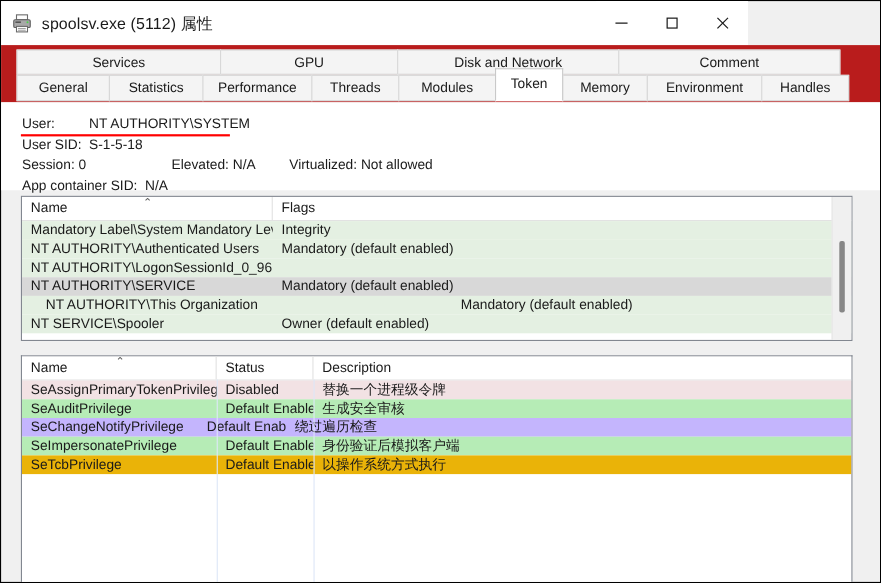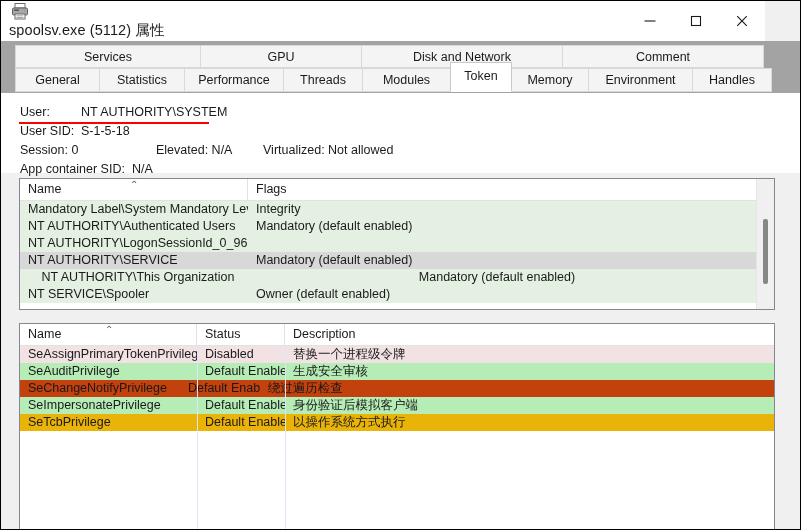--- a/index.html
+++ b/index.html
@@ -22,26 +22,25 @@
     background: #f0f0f0;
     border: 1px solid #000000;
     box-sizing: border-box;
     overflow: hidden;
   }
 
   
   .titlebar {
     position: absolute;
     left: 0; top: 0;
-    width: 764px;
+    width: 679px;
     height: 40px;
     background: #ffffff;
     display: flex;
-    align-items: flex-start;
-    flex-direction: column;
+    align-items: center;
   }
   .title-icon {
     margin-left: 9px;
     width: 20px;
     height: 20px;
     position: relative;
     flex: none;
   }
   .title-text {
     margin-left: 8px;
@@ -65,21 +64,21 @@
     background: #ffffff;
   }
   .win-btn svg { display: block; }
 
   
   .tabstrip {
     position: absolute;
     left: 0; top: 40px;
     width: 799px;
     height: 52px;
-    background: #a3a3a3;
+    background: #b91c1c;
   }
   .tabrow {
     position: absolute;
     display: flex;
     box-sizing: border-box;
   }
   .tabrow-top {
     left: 14px;
     top: 4px;
     width: 771px;
@@ -384,21 +383,21 @@
         <div class="lv-row" style="background: rgb(242, 226, 228);">
           <div class="lv-cell" style="width: 177px;">SeAssignPrimaryTokenPrivilege</div>
           <div class="lv-cell" style="width: 88px;">Disabled</div>
           <div class="lv-cell" style="width: 489px;">替换一个进程级令牌</div>
         </div>
         <div class="lv-row" style="background: rgb(182, 236, 182);">
           <div class="lv-cell" style="width: 177px;">SeAuditPrivilege</div>
           <div class="lv-cell" style="width: 88px;">Default Enabled</div>
           <div class="lv-cell" style="width: 489px;">生成安全审核</div>
         </div>
-        <div class="lv-row" style="background: #c2410c;">
+        <div class="lv-row" style="background: #c4b5fd;">
           <div class="lv-cell" style="width: 177px;">SeChangeNotifyPrivilege</div>
           <div class="lv-cell" style="width: 88px;">Default Enabled</div>
           <div class="lv-cell" style="width: 571px;">绕过遍历检查</div>
         </div>
         <div class="lv-row" style="background: rgb(182, 236, 182);">
           <div class="lv-cell" style="width: 177px;">SeImpersonatePrivilege</div>
           <div class="lv-cell" style="width: 88px;">Default Enabled</div>
           <div class="lv-cell" style="width: 489px;">身份验证后模拟客户端</div>
         </div>
         <div class="lv-row" style="background: #eab308;">

